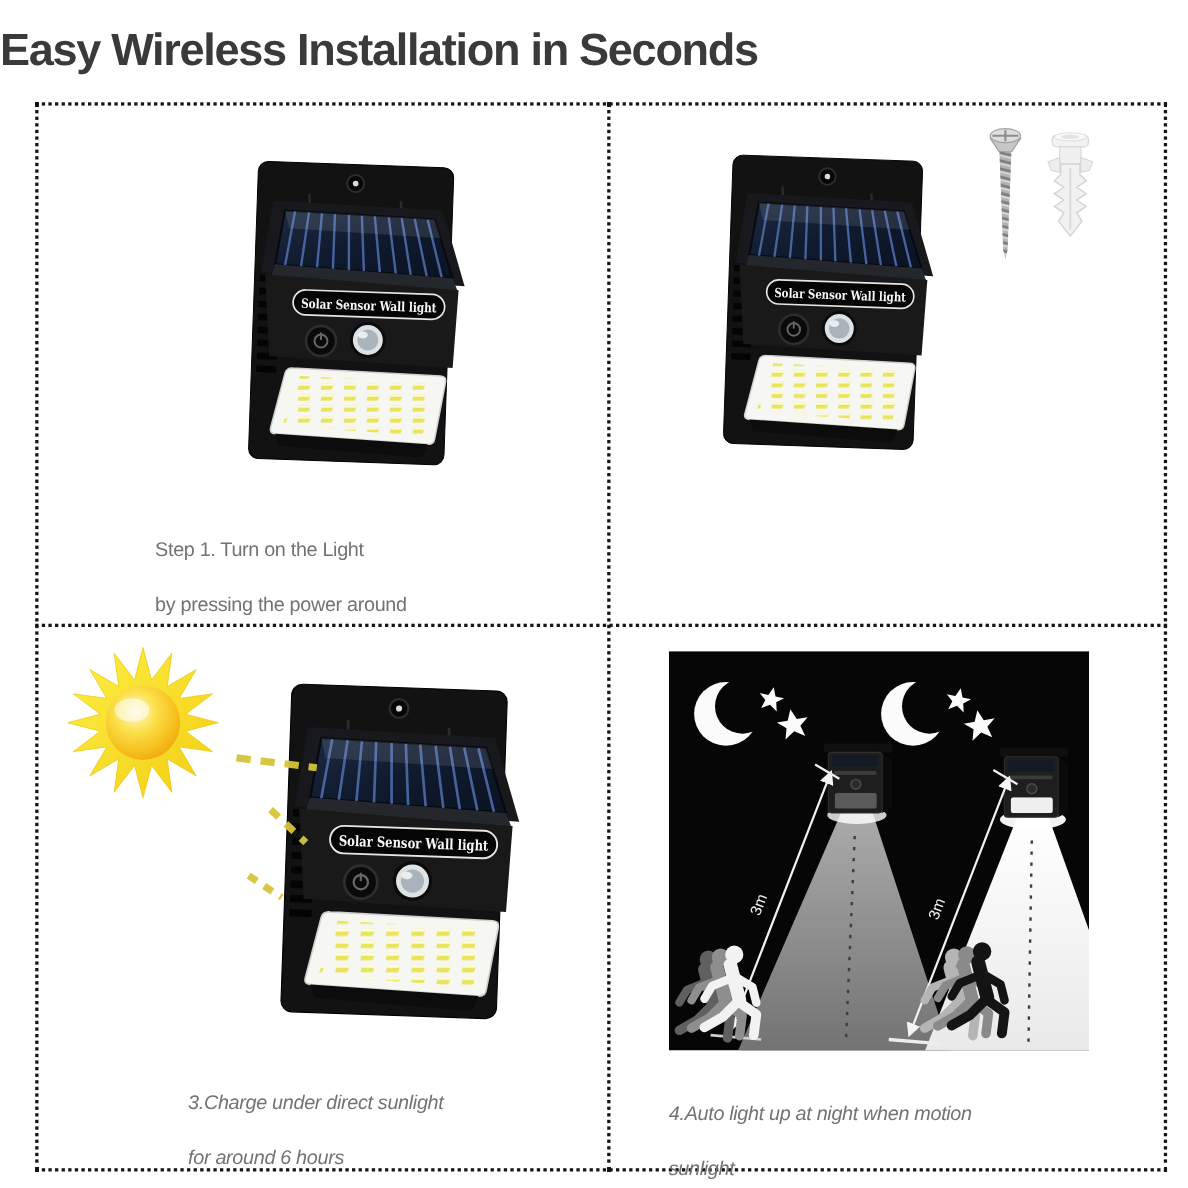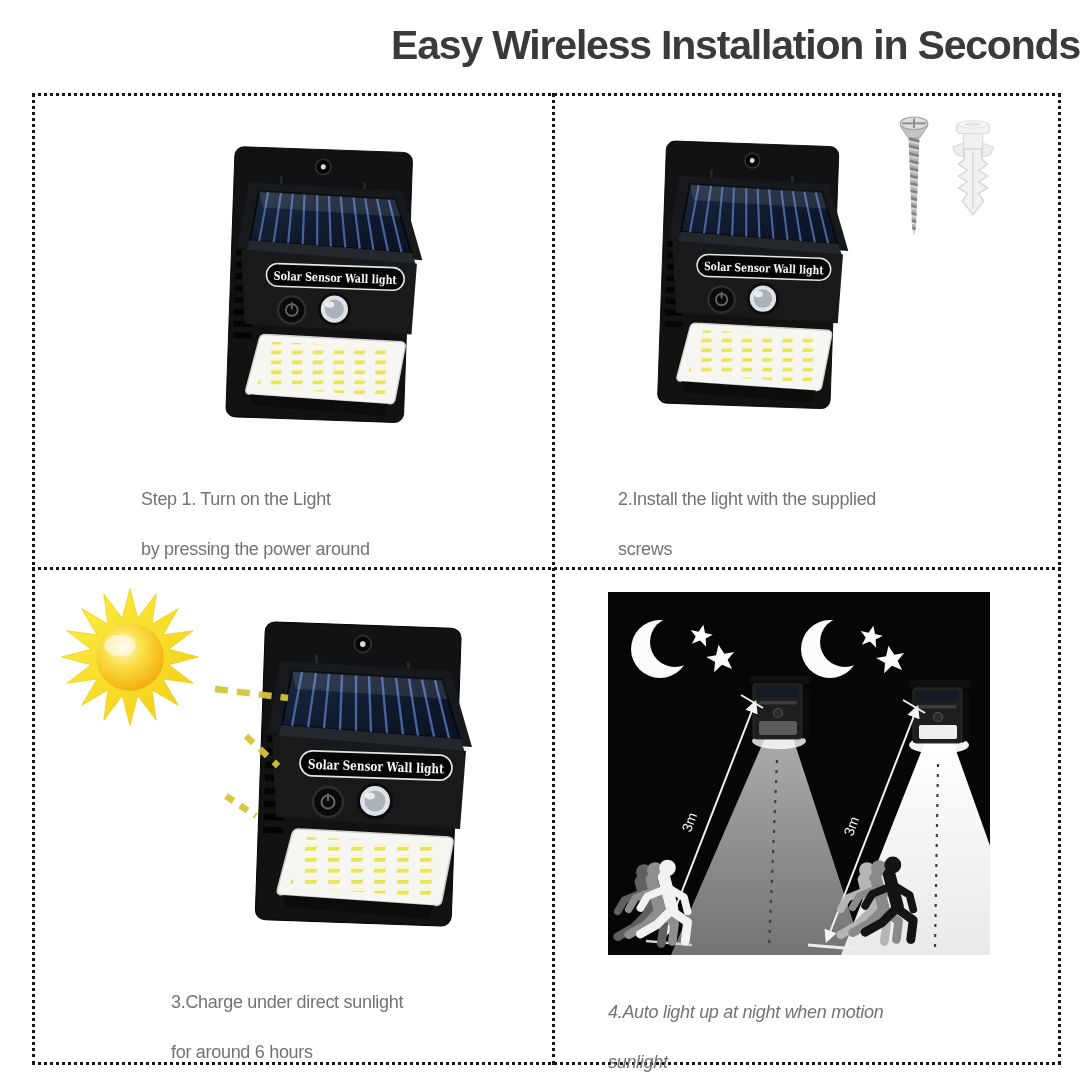--- a/index.html
+++ b/index.html
@@ -1,19 +1,19 @@
 <!DOCTYPE html>
 <html><head>
 <meta charset="utf-8">
 <style>
   html,body{margin:0;padding:0;background:#ffffff;}
   .page{position:relative;width:1080px;height:1080px;background:#ffffff;overflow:hidden;
         font-family:"Liberation Sans",sans-serif;}
   .abs{position:absolute;}
-  .title{position:absolute;top:22px;left:0;width:100%;margin:0;text-align:right;
+  .title{position:absolute;top:22px;left:0;width:100%;margin:0;text-align:left;
          font-size:41px;font-weight:bold;color:#3a3a3a;letter-spacing:-1.2px;}
   .border-box{position:absolute;left:32px;top:93px;width:1029px;height:972px;
               border:3px dotted #161616;box-sizing:border-box;}
   .v-div{position:absolute;left:552px;top:93px;height:972px;width:0;border-left:3px dotted #161616;}
   .h-div{position:absolute;left:32px;top:567px;width:1029px;height:0;border-top:3px dotted #161616;}
   .caption{position:absolute;font-size:18px;color:#737373;letter-spacing:-0.3px;
            line-height:50px;white-space:nowrap;margin-left:16px;}
   .p1{left:183px;top:122px;width:272px;height:338px;}
   .p2{left:616px;top:116px;width:264px;height:330px;}
   .p3{left:208px;top:606px;width:300px;height:350px;z-index:1;}
@@ -149,41 +149,37 @@
   <svg class="abs anchor" viewBox="0 0 50 118">
     <rect x="8" y="3" width="34" height="11" rx="4" fill="#f2f2f2" stroke="#d8d8d8" stroke-width="1.2"></rect>
     <ellipse cx="25" cy="4.5" rx="15" ry="3.8" fill="#fafafa" stroke="#e0e0e0" stroke-width="1"></ellipse>
     <ellipse cx="25" cy="4.5" rx="8.5" ry="2.2" fill="#e3e3e3"></ellipse>
     <rect x="15" y="14" width="20" height="16" fill="#f0f0f0" stroke="#dadada" stroke-width="1.2"></rect>
     <polygon points="4,28 15,24 15,38 7,36" fill="#ededed" stroke="#d6d6d6" stroke-width="1"></polygon>
     <polygon points="46,28 35,24 35,38 43,36" fill="#ededed" stroke="#d6d6d6" stroke-width="1"></polygon>
     <path d="M16,30 L34,30 L34,40 L40,46 L31,52 L40,58 L31,64 L40,70 L31,76 L36,84 L25,98 L14,84 L19,76 L10,70 L19,64 L10,58 L19,52 L10,46 L16,40 Z" fill="#f1f1f1" stroke="#d5d5d5" stroke-width="1.4"></path>
     <line x1="25" y1="34" x2="25" y2="92" stroke="#dcdcdc" stroke-width="2"></line>
   </svg>
-  <div class="caption" style="left:602px;top:474px;">
-    <div>2.Install the light with the supplied</div>
-    <div>screws</div>
-  </div>
 
   <svg class="abs p3" viewBox="0 0 300 340">
     <use href="#solar-light" width="300" height="340"></use>
   </svg>
   <svg class="abs sun" viewBox="0 0 262 248">
     <g transform="translate(94,87) scale(0.72)">
       <polygon points="95,0 53.9,10.7 87.8,36.4 45.7,30.6 67.2,67.2 30.6,45.7 36.4,87.8 10.7,53.9 0,95 -10.7,53.9 -36.4,87.8 -30.6,45.7 -67.2,67.2 -45.7,30.6 -87.8,36.4 -53.9,10.7 -95,0 -53.9,-10.7 -87.8,-36.4 -45.7,-30.6 -67.2,-67.2 -30.6,-45.7 -36.4,-87.8 -10.7,-53.9 0,-95 10.7,-53.9 36.4,-87.8 30.6,-45.7 67.2,-67.2 45.7,-30.6 87.8,-36.4 53.9,-10.7" fill="url(#spikeGrad)" stroke="#eec90f" stroke-width="1"></polygon>
       <circle r="47" fill="url(#sunCore)"></circle>
       <ellipse cx="-14" cy="-16" rx="22" ry="15" fill="#ffffff" opacity="0.55"></ellipse>
     </g>
     <g stroke="#d6c53a" stroke-width="6.5" opacity="0.95">
       <line x1="179" y1="119" x2="252" y2="128" stroke-dasharray="13 9"></line>
       <line x1="210" y1="166" x2="242" y2="196" stroke-dasharray="10 9"></line>
       <line x1="190" y1="226" x2="220" y2="246" stroke-dasharray="9 8"></line>
     </g>
   </svg>
-  <div class="caption" style="left:155px;top:977px;">
+  <div class="caption" style="left:155px;top:977px;font-style:italic;">
     <div>3.Charge under direct sunlight</div>
     <div>for around 6 hours</div>
   </div>
 
   <svg class="abs night" viewBox="0 0 382 363">
     <rect width="382" height="363" fill="#060606"></rect>
 
     <g>
       <circle cx="52" cy="57" r="29" fill="#fbfbfb"></circle>
       <circle cx="67" cy="50" r="25" fill="#060606"></circle>

